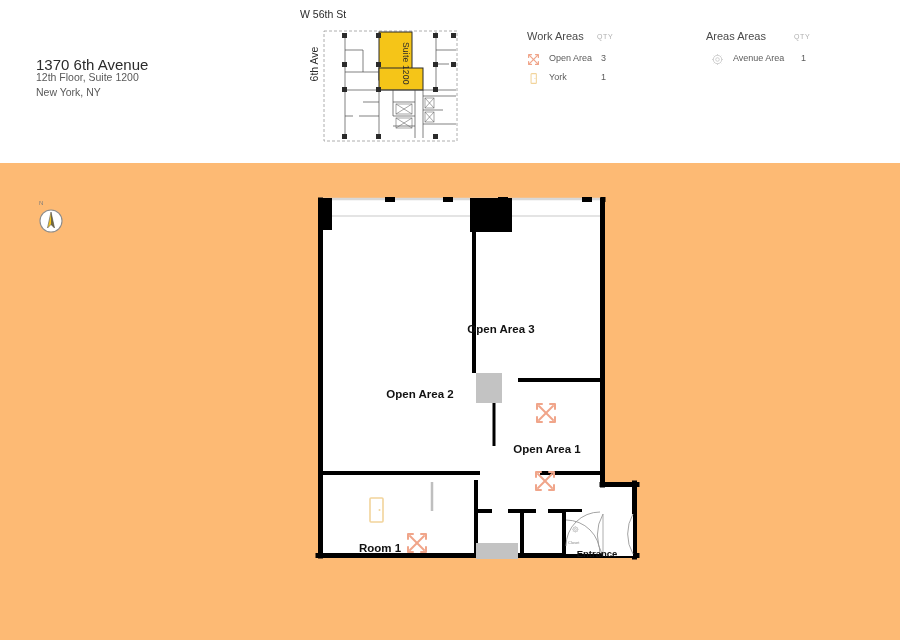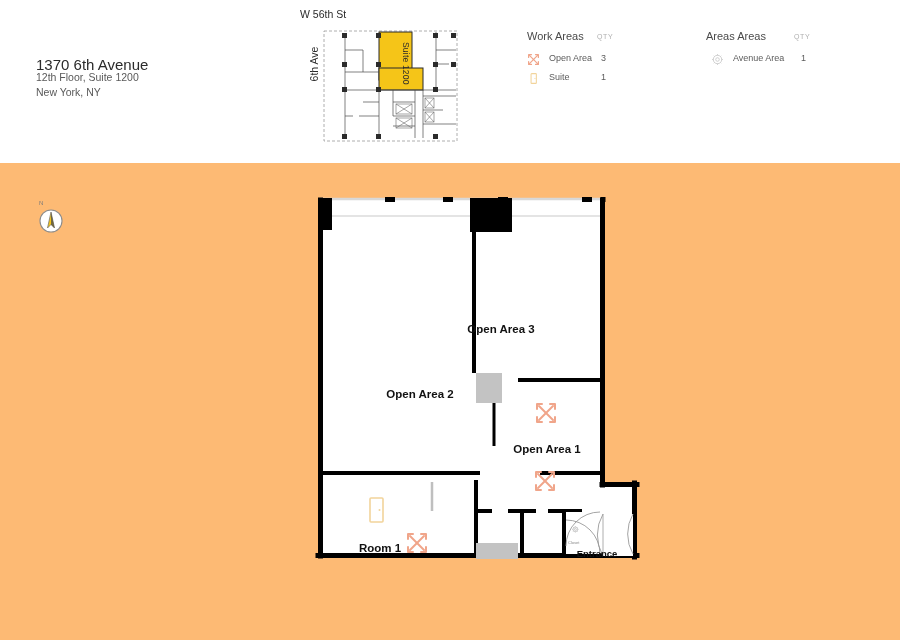--- a/index.html
+++ b/index.html
@@ -186,21 +186,21 @@
       <span class="legend-qty" style="left:74px;">3</span>
     </div>
 
     <div class="legend-row" style="top:41px;left:0;">
       <span class="legend-ico">
         <svg width="13" height="13" viewBox="0 0 16 16">
           <rect x="5" y="2" width="6.5" height="12" fill="none" stroke="#f2d49b" stroke-width="1.3" rx="0.8"></rect>
           <circle cx="9.8" cy="8" r="0.7" fill="#f2d49b"></circle>
         </svg>
       </span>
-      <span class="legend-label">Suite</span>
+      <span class="legend-label">York</span>
       <span class="legend-qty" style="left:74px;">1</span>
     </div>
   </div>
 
   <div class="legend-group" id="legend-common">
     <div class="legend-title">Areas Areas</div>
     <div class="legend-qty-head" style="left:88px;">QTY</div>
 
     <div class="legend-row" style="top:22px;left:5px;">
       <span class="legend-ico">

